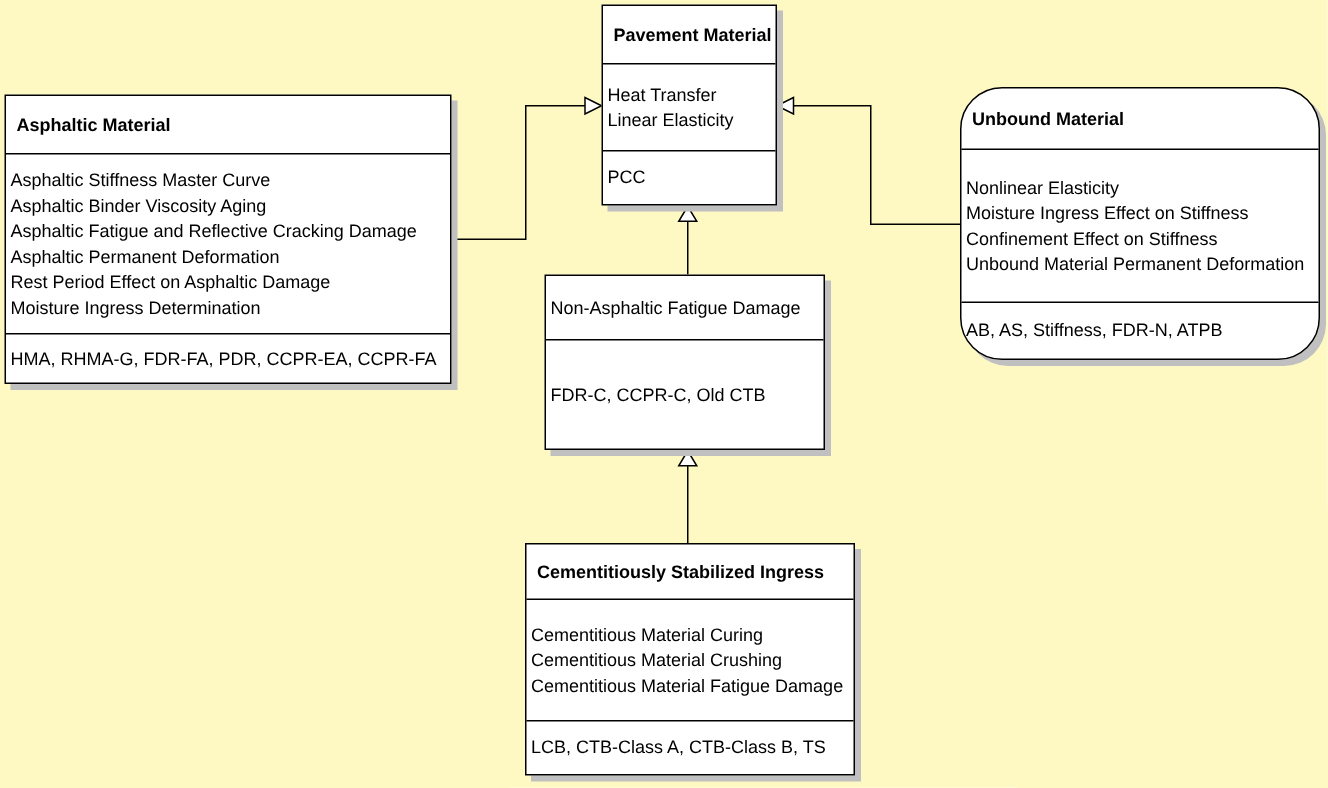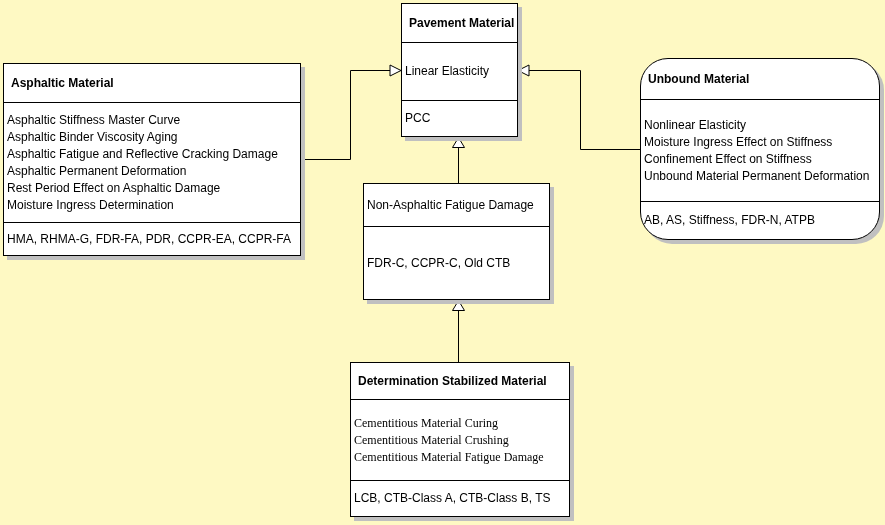--- a/index.html
+++ b/index.html
@@ -61,21 +61,21 @@
   #box-unbound      { left: 640px; top: 58px;  width: 240px; height: 182px; border-radius: 28px; }
   #box-unbound .title          { height: 40px; }
   #box-unbound .behaviors      { height: 102px; }
 
   #box-nonasphaltic { left: 363px; top: 183px; width: 187px; height: 117px; }
   #box-nonasphaltic .title     { height: 35px; }
   #box-nonasphaltic .behaviors { height: 42px; }
 
   #box-cementitious { left: 350px; top: 362px; width: 220px; height: 155px; }
   #box-cementitious .title     { height: 36px; }
-  #box-cementitious .behaviors { height: 81px; font-family: Liberation Serif, serif; }
+  #box-cementitious .behaviors { height: 81px; }
 
   .edge-line { stroke: #000000; stroke-width: 1; fill: none; }
   .edge-head { stroke: #000000; stroke-width: 1; fill: #ffffff; }
 </style>
 </head>
 <body>
 
 <div class="canvas">
 
   <svg class="connectors" width="885" height="525" viewBox="0 0 885 525" xmlns="http://www.w3.org/2000/svg">
@@ -97,20 +97,21 @@
 
     <g>
       <polyline class="edge-line" points="458.5,362 458.5,310.5"></polyline>
       <polygon class="edge-head" points="458.5,300.5 452.5,310.5 464.5,310.5"></polygon>
     </g>
   </svg>
 
   <div class="node" id="box-pavement">
     <div class="sec title">Pavement Material</div>
     <div class="sec behaviors">
+      <div class="line">Heat Transfer</div>
       <div class="line">Linear Elasticity</div>
     </div>
     <div class="sec fill">
       <div class="line">PCC</div>
     </div>
   </div>
 
   <div class="node" id="box-asphaltic">
     <div class="sec title">Asphaltic Material</div>
     <div class="sec behaviors">
@@ -142,21 +143,21 @@
   <div class="node" id="box-nonasphaltic">
     <div class="sec behaviors">
       <div class="line">Non-Asphaltic Fatigue Damage</div>
     </div>
     <div class="sec fill">
       <div class="line">FDR-C, CCPR-C, Old CTB</div>
     </div>
   </div>
 
   <div class="node" id="box-cementitious">
-    <div class="sec title">Determination Stabilized Material</div>
+    <div class="sec title">Cementitiously Stabilized Ingress</div>
     <div class="sec behaviors">
       <div class="line">Cementitious Material Curing</div>
       <div class="line">Cementitious Material Crushing</div>
       <div class="line">Cementitious Material Fatigue Damage</div>
     </div>
     <div class="sec fill">
       <div class="line">LCB, CTB-Class A, CTB-Class B, TS</div>
     </div>
   </div>
 

